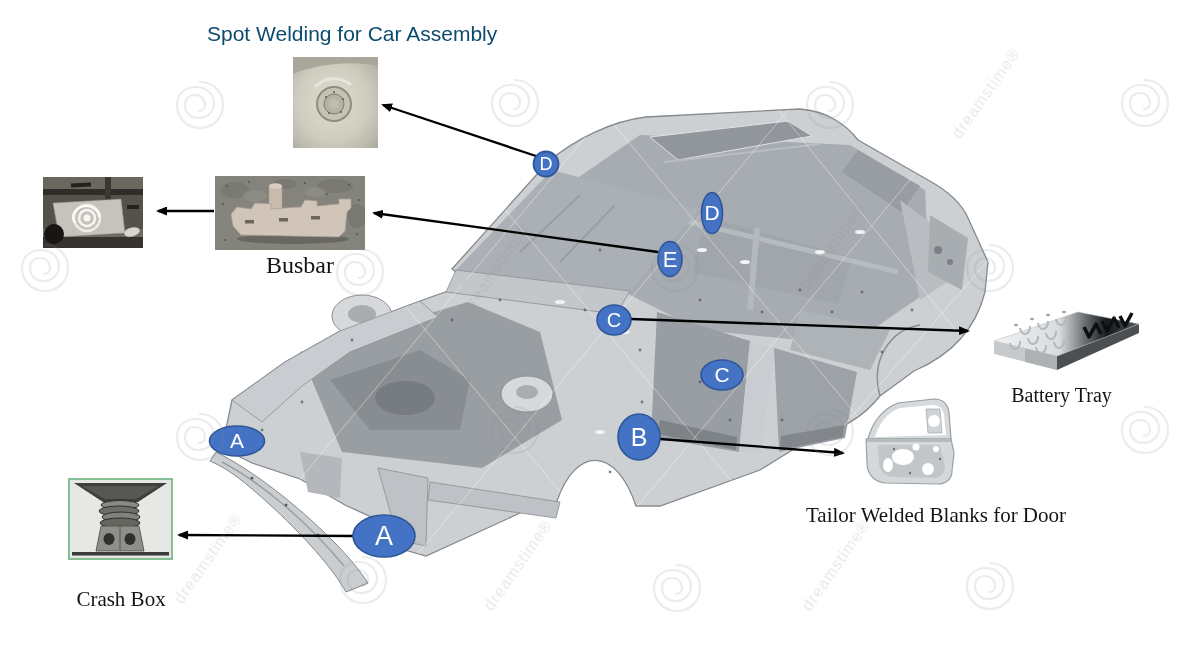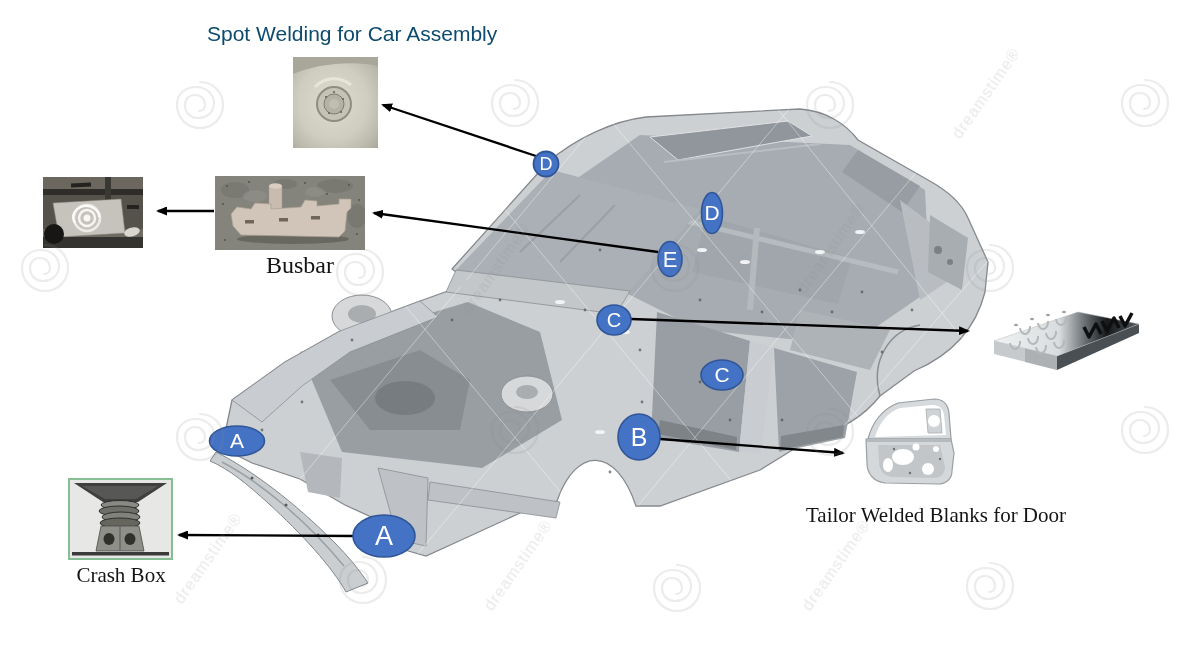--- a/index.html
+++ b/index.html
@@ -173,22 +173,23 @@
       </g>
       <g>
         <ellipse cx="670" cy="259" rx="12" ry="17.5" fill="#4472c4" stroke="#2f5597" stroke-width="1.6"></ellipse>
         <text class="mletter" x="670" y="259" dy="0.35em" font-size="22">E</text>
       </g>
     </g>
   </svg>
 
   <div class="title">Spot Welding for Car Assembly</div>
   <div class="caption" style="left:220px;top:252px;width:160px;font-size:24px;">Busbar</div>
+  <div class="caption" style="left:980px;top:384px;width:163px;font-size:20px;">Battery Tray</div>
   <div class="caption" style="left:786px;top:504px;width:300px;font-size:21px;">Tailor Welded Blanks for Door</div>
-  <div class="caption" style="left:62px;top:564px;width:118px;font-size:21px;">Crash Box</div>
+  <div class="caption" style="left:62px;top:588px;width:118px;font-size:21px;">Crash Box</div>
 
   <div class="photo" style="left:293px;top:57px;">
     <svg width="85" height="91" viewBox="0 0 85 91">
       <defs>
         <radialGradient id="swg" cx="0.47" cy="0.5" r="0.75">
           <stop offset="0" stop-color="#dedccf"></stop>
           <stop offset="0.55" stop-color="#cfcdc0"></stop>
           <stop offset="0.82" stop-color="#bab8aa"></stop>
           <stop offset="1" stop-color="#a5a396"></stop>
         </radialGradient>

